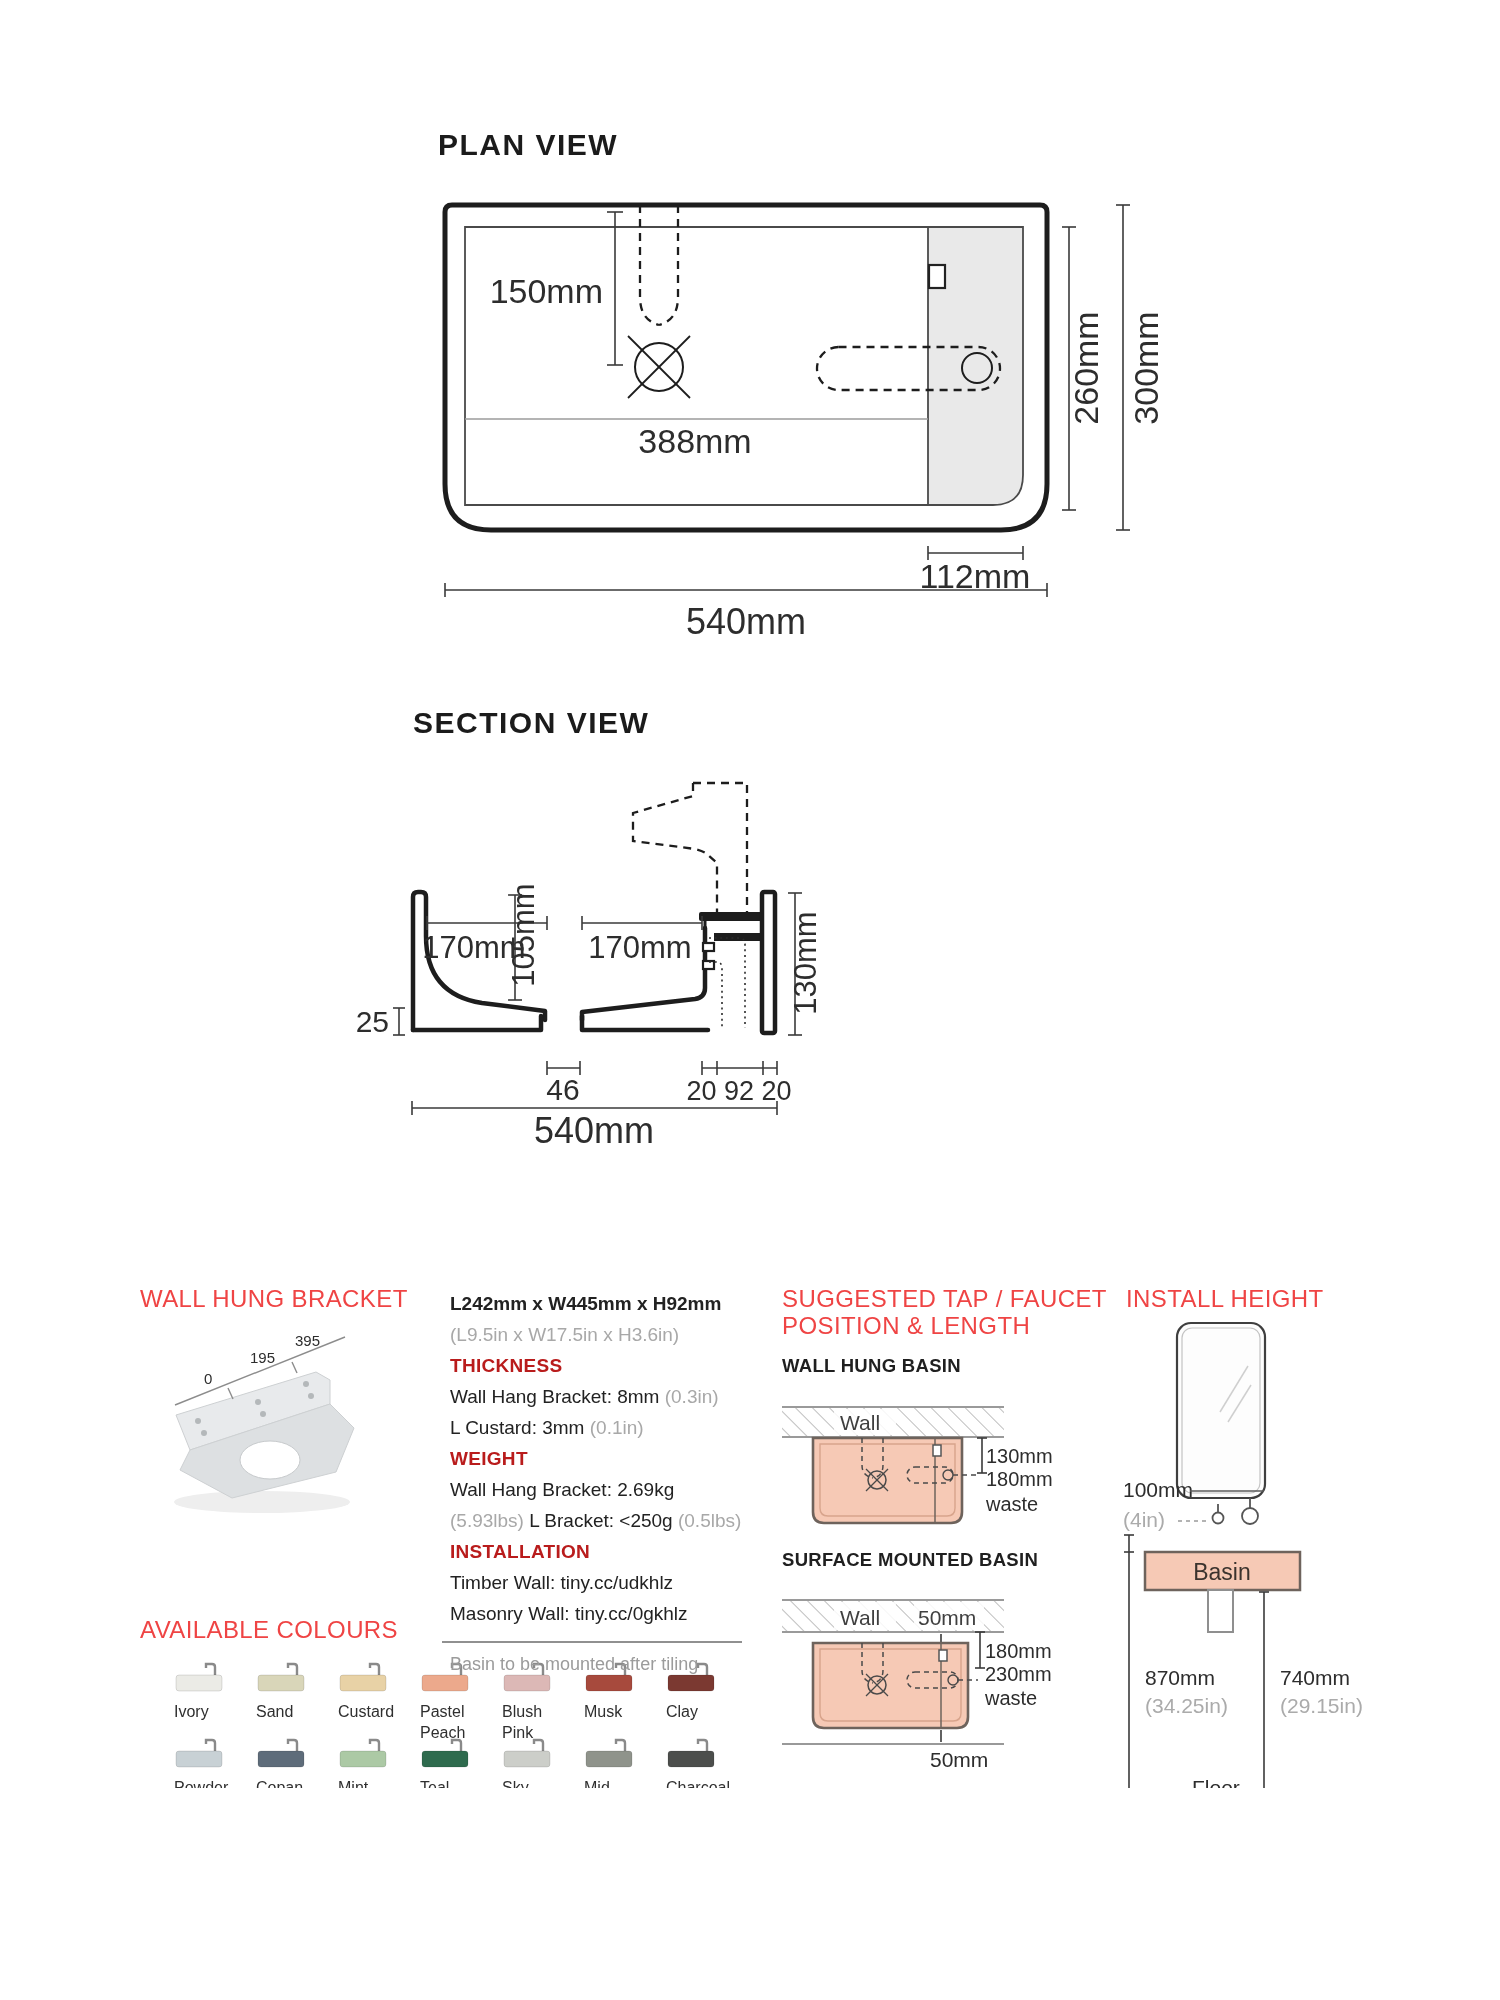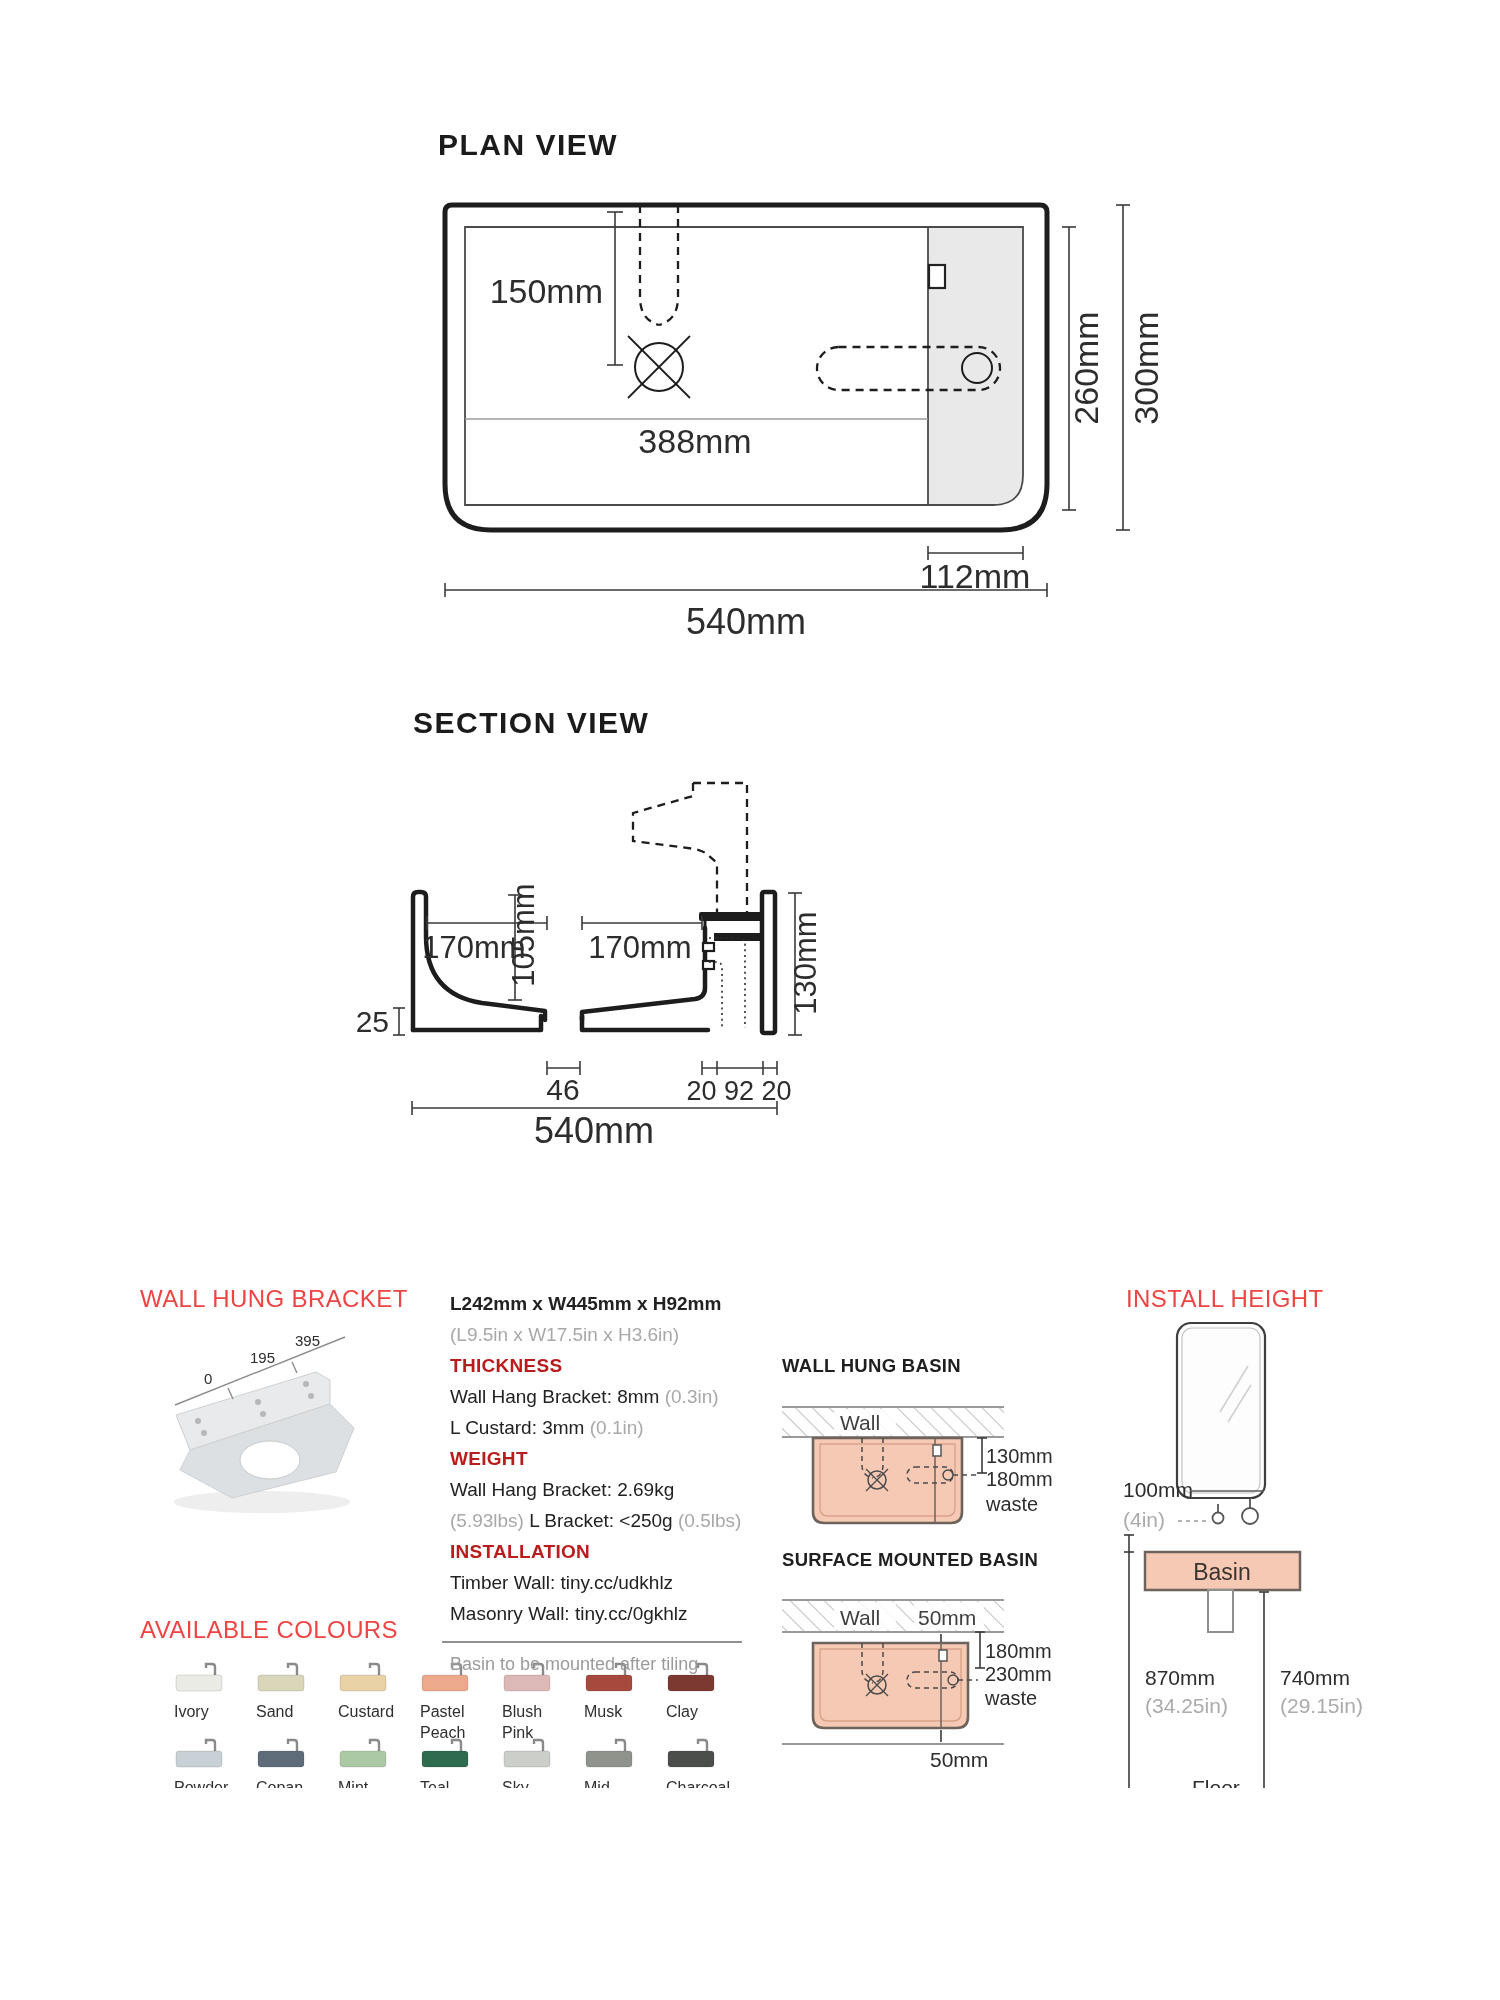--- a/index.html
+++ b/index.html
@@ -267,20 +267,24 @@
     <p class="spec-h sec-gap">WEIGHT</p>
     <p class="dark">Wall Hang Bracket: 2.69kg</p>
     <p><span class="gray">(5.93lbs)</span> <span class="dark">L Bracket: &lt;250g</span> <span class="gray">(0.5lbs)</span></p>
     <p class="spec-h sec-gap">INSTALLATION</p>
     <p class="dark">Timber Wall: tiny.cc/udkhlz</p>
     <p class="dark">Masonry Wall: tiny.cc/0gkhlz</p>
     <hr class="spec-rule">
     <p class="note">Basin to be mounted after tiling</p>
   </div>
 
+  <div class="abs col-h" style="left:782px;top:1285px;line-height:27px;">
+    <div>SUGGESTED TAP / FAUCET</div>
+    <div>POSITION &amp; LENGTH</div>
+  </div>
   <div class="abs sub-h" style="left:782px;top:1355px;">WALL HUNG BASIN</div>
 
   <svg class="abs" style="left:782px;top:1395px;" width="300" height="140">
     <defs>
       <pattern id="hatch1" patternUnits="userSpaceOnUse" width="12" height="12" patternTransform="rotate(-45)">
         <line x1="0" y1="0" x2="0" y2="12" stroke="#bfbfbf" stroke-width="2"></line>
       </pattern>
     </defs>
     <rect x="0" y="12" width="222" height="30" fill="url(#hatch1)"></rect>
     <line class="bandline" x1="0" y1="12" x2="222" y2="12"></line>

